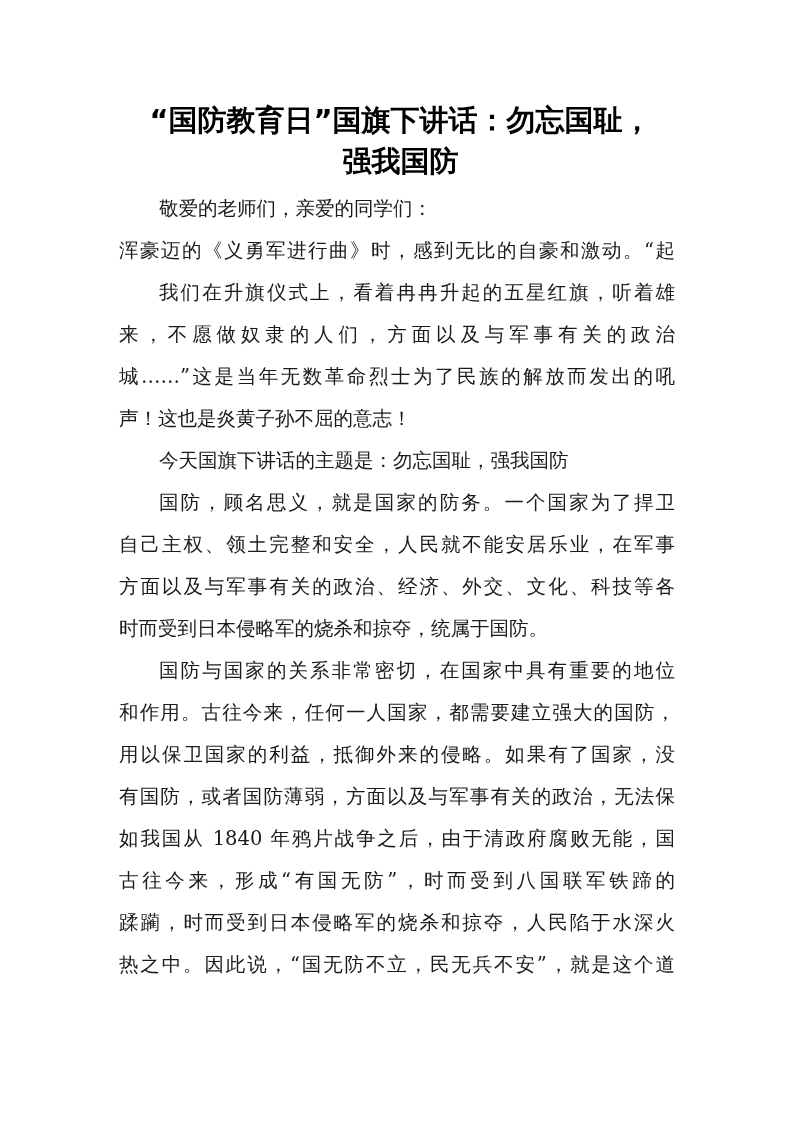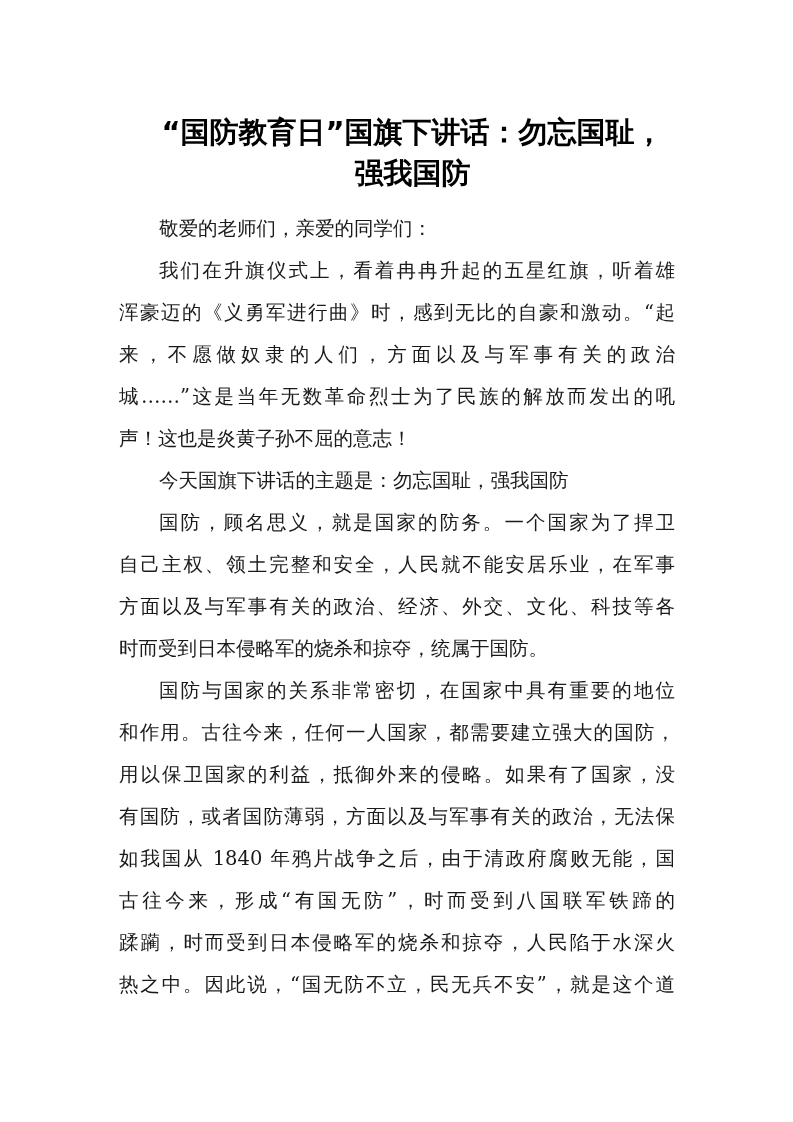--- a/index.html
+++ b/index.html
@@ -26,30 +26,30 @@
       position: absolute;
       left: 100px;
       width: 593px;
       top: 96px;
       text-align: center;
       font-family: "DejaVu Sans", "Liberation Sans", sans-serif;
       font-weight: bold;
       font-size: 29px;
       line-height: 41px;
       color: #000000;
-      margin: 16px;
+      margin: 4px;
     }
     .title .tline {
       display: block;
       white-space: nowrap;
     }
     .body {
       position: absolute;
       left: 119px;
-      top: 208px;
+      top: 188px;
       width: 556px;
     }
     .line {
       display: block;
       height: 42px;
       line-height: 42px;
       font-size: 19.5px;
       white-space: nowrap;
       text-align: justify;
       text-align-last: justify;
@@ -73,22 +73,22 @@
     <span class="tline">强我国防</span>
   </h1>
 
   <div class="body">
 
     <div>
       <span class="line indent last">敬爱的老师们，亲爱的同学们：</span>
     </div>
 
     <div>
+      <span class="line">浑豪迈的《义勇军进行曲》时，感到无比的自豪和激动。“起</span>
       <span class="line indent">我们在升旗仪式上，看着冉冉升起的五星红旗，听着雄</span>
-      <span class="line">浑豪迈的《义勇军进行曲》时，感到无比的自豪和激动。“起</span>
       <span class="line">来，不愿做奴隶的人们，方面以及与军事有关的政治</span>
       <span class="line">城……”这是当年无数革命烈士为了民族的解放而发出的吼</span>
       <span class="line last">声！这也是炎黄子孙不屈的意志！</span>
     </div>
 
     <div>
       <span class="line indent last">今天国旗下讲话的主题是：勿忘国耻，强我国防</span>
     </div>
 
     <div>

